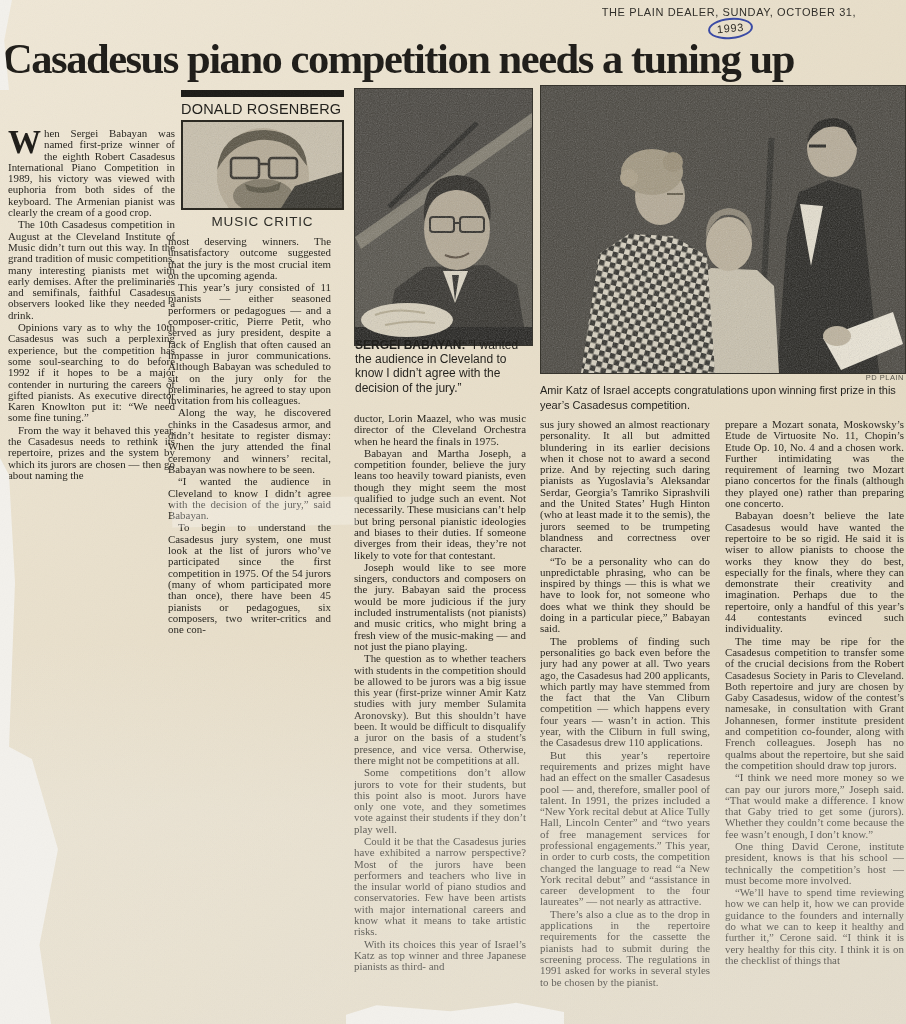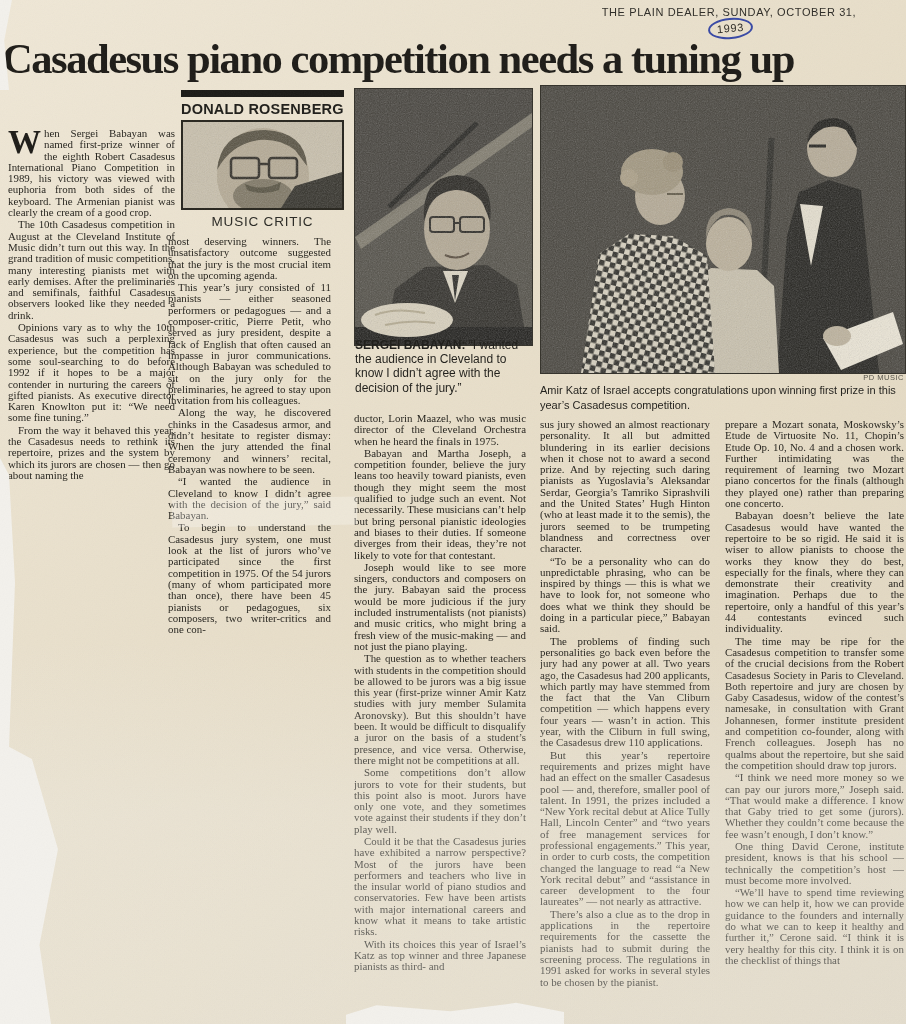--- a/index.html
+++ b/index.html
@@ -38,21 +38,21 @@
   .col4 { left:540px; top:419px; width:170px; height:605px; }
   .col5 { left:725px; top:419px; width:179px; height:605px; }
   .col1 p:first-child::first-letter {
     float:left; font-size:33px; line-height:26px; font-weight:bold;
     padding:1px 3px 0 0; color:#1d1b17;
   }
 
   
   .byline-box { left:181px; top:90px; width:163px; }
   .byline-bar { height:7px; background:#1b1a16; }
-  .byline-name { font-family:"Liberation Sans",sans-serif; font-weight:bold; font-size:14.5px; letter-spacing:0.2px; color:#1e1d19; padding:4px 0 3px 0; }
+  .byline-name { font-family:"Liberation Sans",sans-serif; font-weight:normal; font-size:14.5px; letter-spacing:0.2px; color:#1e1d19; padding:4px 0 3px 0; }
   .byline-photo { border:2px solid #28261f; height:86px; overflow:hidden; background:#c9c0ac; }
   .byline-photo svg { display:block; }
   .byline-title { font-family:"Liberation Sans",sans-serif; font-size:13.5px; letter-spacing:0.8px; color:#2b2a25; padding-top:4px;text-align:center; }
 
   
   .photo { background:#4a473f; overflow:hidden; }
   .photo svg { display:block; }
   .babayan-photo { left:354px; top:88px; width:177px; height:256px; border:1px solid #33312a; }
   .katz-photo    { left:540px; top:85px;  width:364px; height:287px; border:1px solid #33312a; }
 
@@ -183,21 +183,21 @@
       <path d="M165,152 Q164,124 188,122 Q212,124 211,150 L202,134 Q192,126 180,130 Q169,138 165,152 Z" fill="#8b8372"></path>
       <polygon points="40,287 58,168 88,148 132,150 166,170 174,287" fill="url(#chk)"></polygon>
       <ellipse cx="119" cy="110" rx="25" ry="29" fill="#b4a994"></ellipse>
       <ellipse cx="111" cy="86" rx="31" ry="23" fill="#a1967e"></ellipse>
       <circle cx="88" cy="92" r="9" fill="#ab9f86"></circle>
       <circle cx="132" cy="76" r="10" fill="#998d74"></circle>
       <line x1="126" y1="108" x2="142" y2="108" stroke="#5e5644" stroke-width="2"></line>
       <rect width="364" height="287" filter="url(#grain)" opacity="0.3"></rect>
     </svg>
   </div>
-  <div class="abs credit">PD MUSIC</div>
+  <div class="abs credit">PD PLAIN</div>
   <div class="abs katz-caption">Amir Katz of Israel accepts congratulations upon winning first prize in this year’s Casadesus competition.</div>
 
   <div class="abs newscol col4">
       <p>sus jury showed an almost reactionary personality. It all but admitted blundering in its earlier decisions when it chose not to award a second prize. And by rejecting such daring pianists as Yugoslavia’s Aleksandar Serdar, Georgia’s Tamriko Siprashvili and the United States’ Hugh Hinton (who at least made it to the semis), the jurors seemed to be trumpeting blandness and correctness over character.</p>
       <p>“To be a personality who can do unpredictable phrasing, who can be inspired by things — this is what we have to look for, not someone who does what we think they should be doing in a particular piece,” Babayan said.</p>
       <p>The problems of finding such personalities go back even before the jury had any power at all. Two years ago, the Casadesus had 200 applicants, which partly may have stemmed from the fact that the Van Cliburn competition — which happens every four years — wasn’t in action. This year, with the Cliburn in full swing, the Casadesus drew 110 applications.</p>
       <p>But this year’s repertoire requirements and prizes might have had an effect on the smaller Casadesus pool — and, therefore, smaller pool of talent. In 1991, the prizes included a “New York recital debut at Alice Tully Hall, Lincoln Center” and “two years of free management services for professional engagements.” This year, in order to curb costs, the competition changed the language to read “a New York recital debut” and “assistance in career development to the four laureates” — not nearly as attractive.</p>
       <p>There’s also a clue as to the drop in applications in the repertoire requirements for the cassette the pianists had to submit during the screening process. The regulations in 1991 asked for works in several styles to be chosen by the pianist.</p>
     </div>
   <div class="abs newscol col5">

